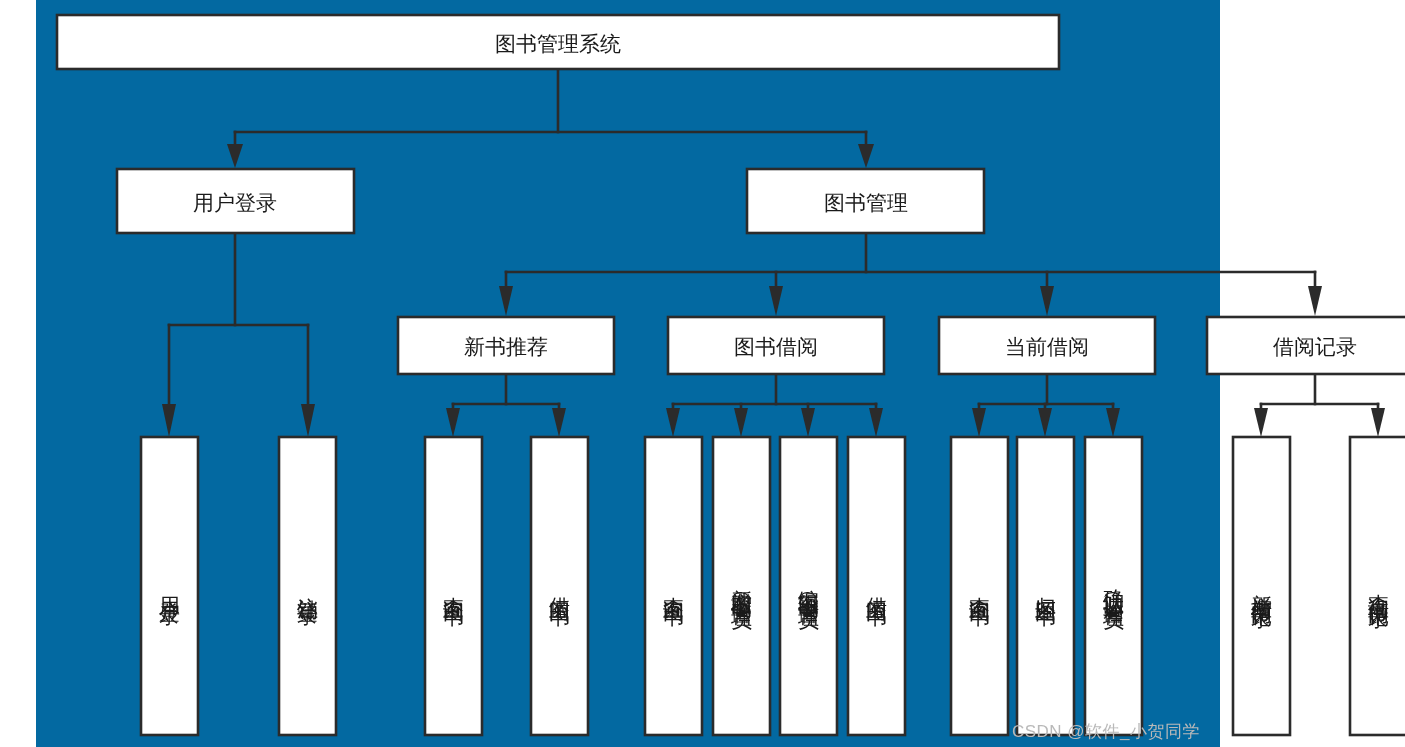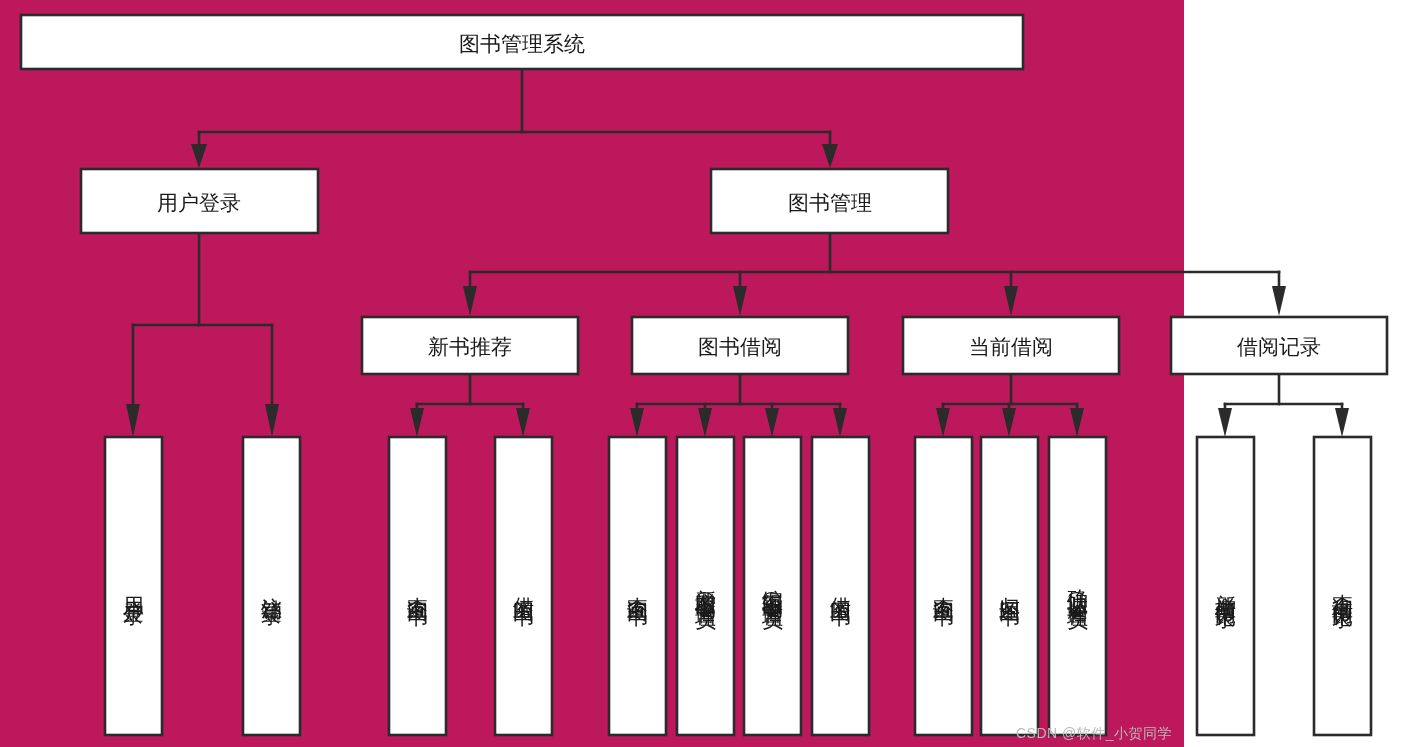--- a/index.html
+++ b/index.html
@@ -10,21 +10,22 @@
   body {
     width: 1405px;
     height: 747px;
     font-family: "Liberation Sans", "DejaVu Sans", sans-serif;
     overflow: hidden;
   }
   #diagram-root {
     position: relative;
     width: 1184px;
     height: 747px;
-    background: #be185d;
+    background: #0369a1;
+    margin-left: 36px;
   }
   svg#tree-svg {
     position: absolute;
     left: 0;
     top: 0;
     width: 1405px;
     height: 747px;
     display: block;
   }
   .node-rect {
@@ -53,24 +54,24 @@
     font-family: "Liberation Sans", "DejaVu Sans", sans-serif;
     font-size: 21px;
     fill: #1a1a1a;
     writing-mode: vertical-rl;
     text-orientation: upright;
     letter-spacing: 3px;
     text-anchor: middle;
   }
   .watermark {
     position: absolute;
-    right: 12px;
+    right: 20px;
     bottom: 4px;
     font-family: "Liberation Sans", "DejaVu Sans", sans-serif;
-    font-size: 14px;
+    font-size: 17px;
     color: #b9b9b9;
     white-space: nowrap;
     letter-spacing: 0.5px;
     user-select: none;
   }
 </style>
 </head>
 <body>
 
 <div id="diagram-root">

